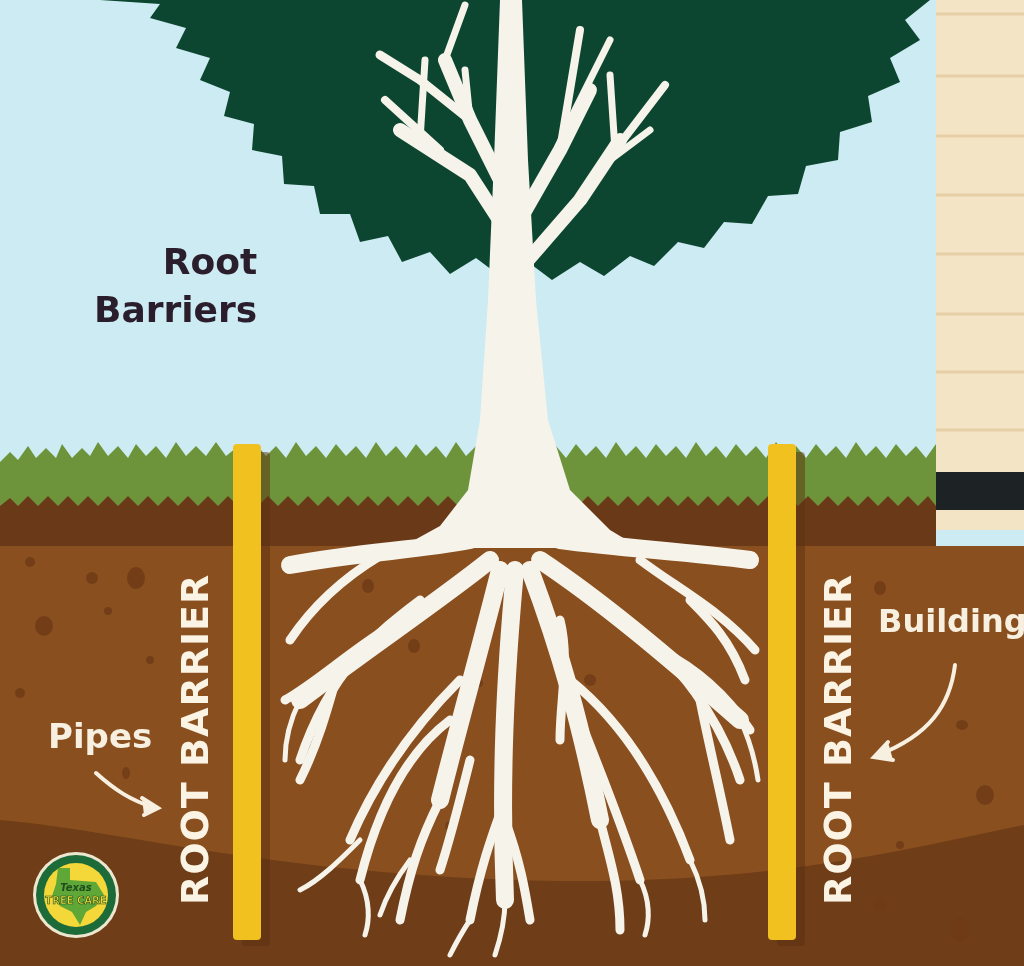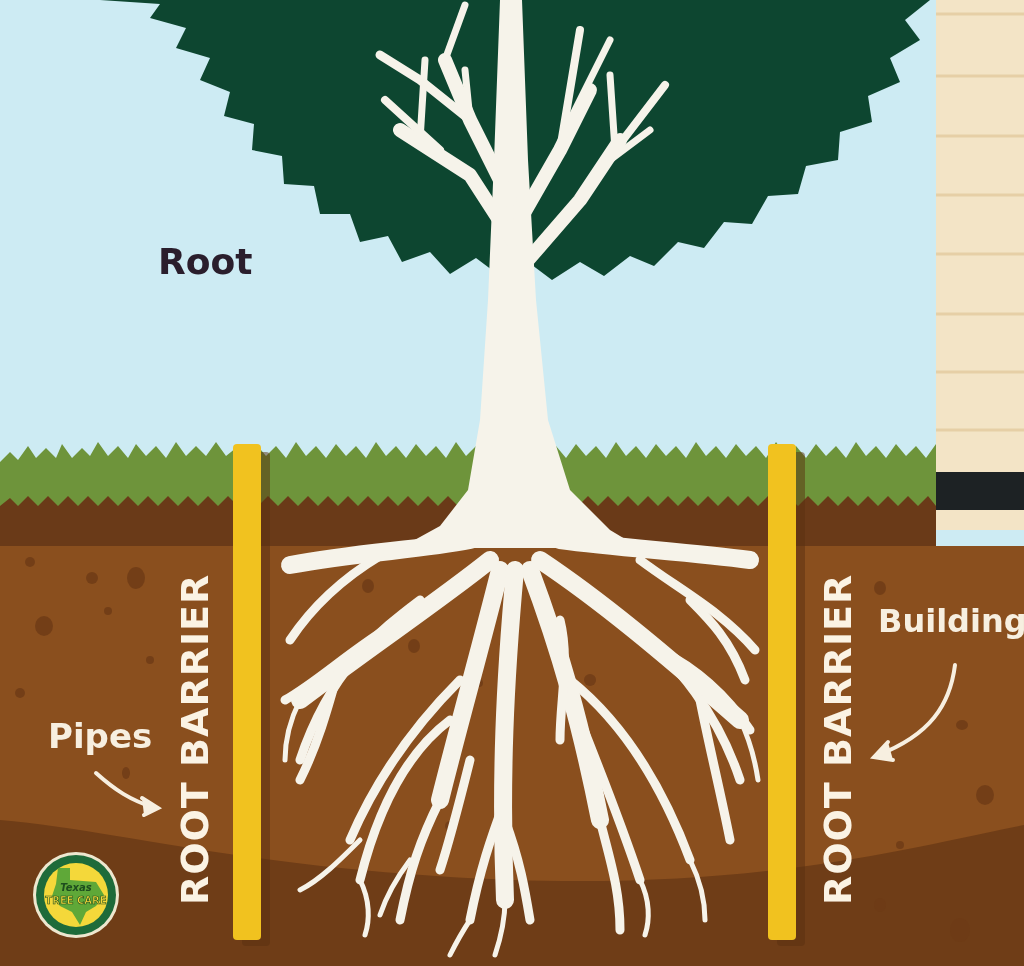--- a/index.html
+++ b/index.html
@@ -1,19 +1,19 @@
 <!DOCTYPE html>
 <html><head>
 <meta charset="utf-8">
 <style>
   html, body { margin: 0; padding: 0; }
   body { width: 1024px; height: 966px; overflow: hidden; background: #cdebf3; position: relative; font-family: "DejaVu Sans", sans-serif; }
   #scene { position: absolute; left: 0; top: 0; width: 1024px; height: 966px; }
   .label { position: absolute; font-weight: bold; }
-  #title { left: 124px; top: 238px; font-size: 36px; line-height: 48px; color: #2a1e2c; text-align: right; }
+  #title { left: 94px; top: 238px; font-size: 36px; line-height: 48px; color: #2a1e2c; text-align: right; }
   #title span { display: block; }
   #title .l1 { padding-left: 34px; }
   #pipes { left: 48px; top: 716px; font-size: 34px; color: #f7efe0; }
   #building { left: 878px; top: 602px; font-size: 32px; color: #f7efe0; }
   .vlabel { position: absolute; font-weight: bold; font-size: 38px; color: #fbf3e4; letter-spacing: 1px; white-space: nowrap; transform-origin: left top; transform: rotate(-90deg); }
   #vl-left { left: 173px; top: 905px; }
   #vl-right { left: 816px; top: 905px; }
 </style>
 </head>
 <body>
@@ -158,19 +158,20 @@
     <circle cx="76" cy="895" r="40" fill="#1e6b3a"></circle>
     <circle cx="76" cy="895" r="32" fill="#f4d83a"></circle>
     <path d="M58,868 L70,868 L70,880 L96,882 L104,895 L96,906 L86,912 L80,925 L72,912 L60,906 L52,896 L56,884 Z" fill="#5fa838"></path>
     <text x="76" y="891" text-anchor="middle" font-family="DejaVu Sans, sans-serif" font-size="10" font-weight="bold" font-style="italic" fill="#1e4d1e">Texas</text>
     <text x="76" y="904" text-anchor="middle" font-family="DejaVu Sans, sans-serif" font-size="10" font-weight="bold" fill="#f4d83a" stroke="#1e4d1e" stroke-width="0.6">TREE CARE</text>
   </g>
 </svg>
 
 <div id="title" class="label">
   <span class="l1">Root</span>
+  <span class="l2">Barriers</span>
 </div>
 
 <div id="pipes" class="label">Pipes</div>
 <div id="building" class="label">Building</div>
 
 <div id="vl-left" class="vlabel">ROOT BARRIER</div>
 <div id="vl-right" class="vlabel">ROOT BARRIER</div>
 
 </body></html>

